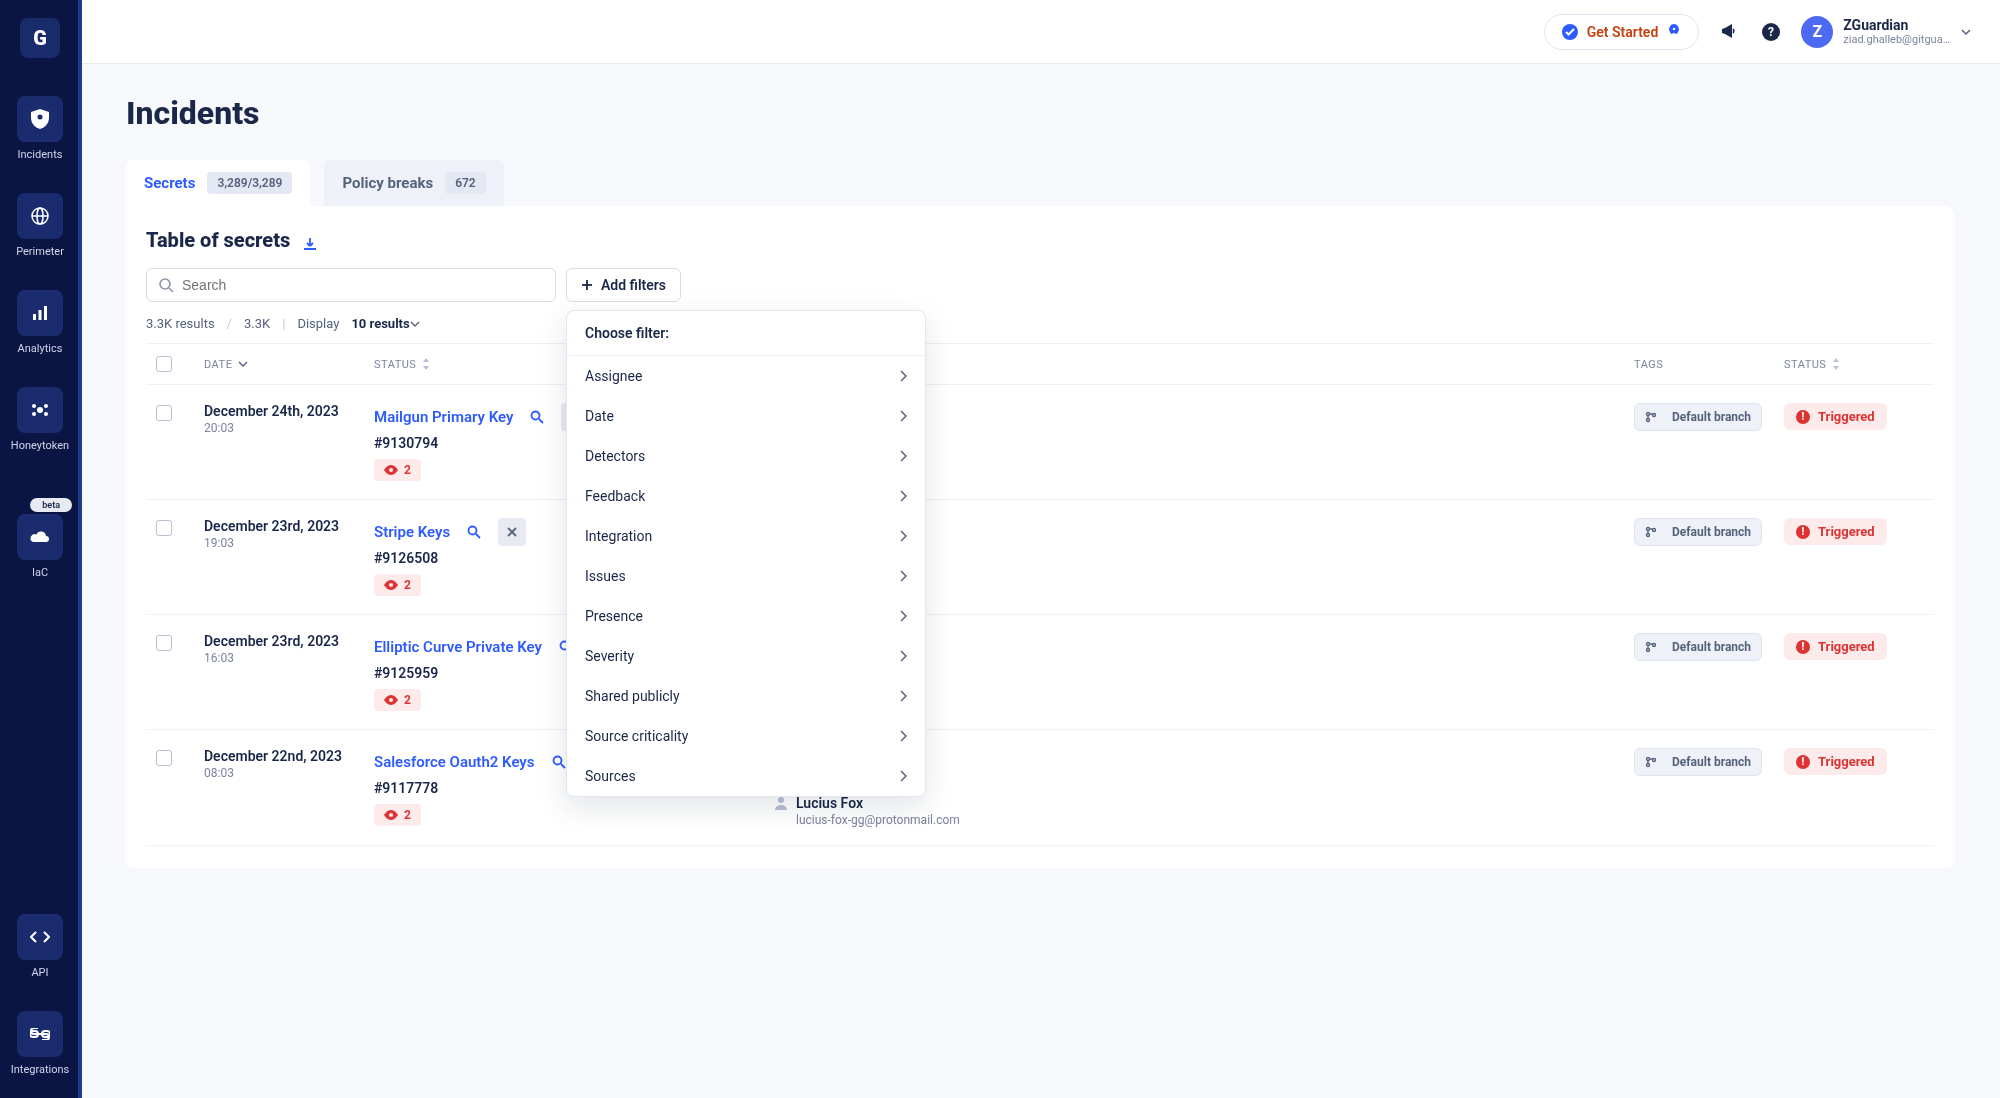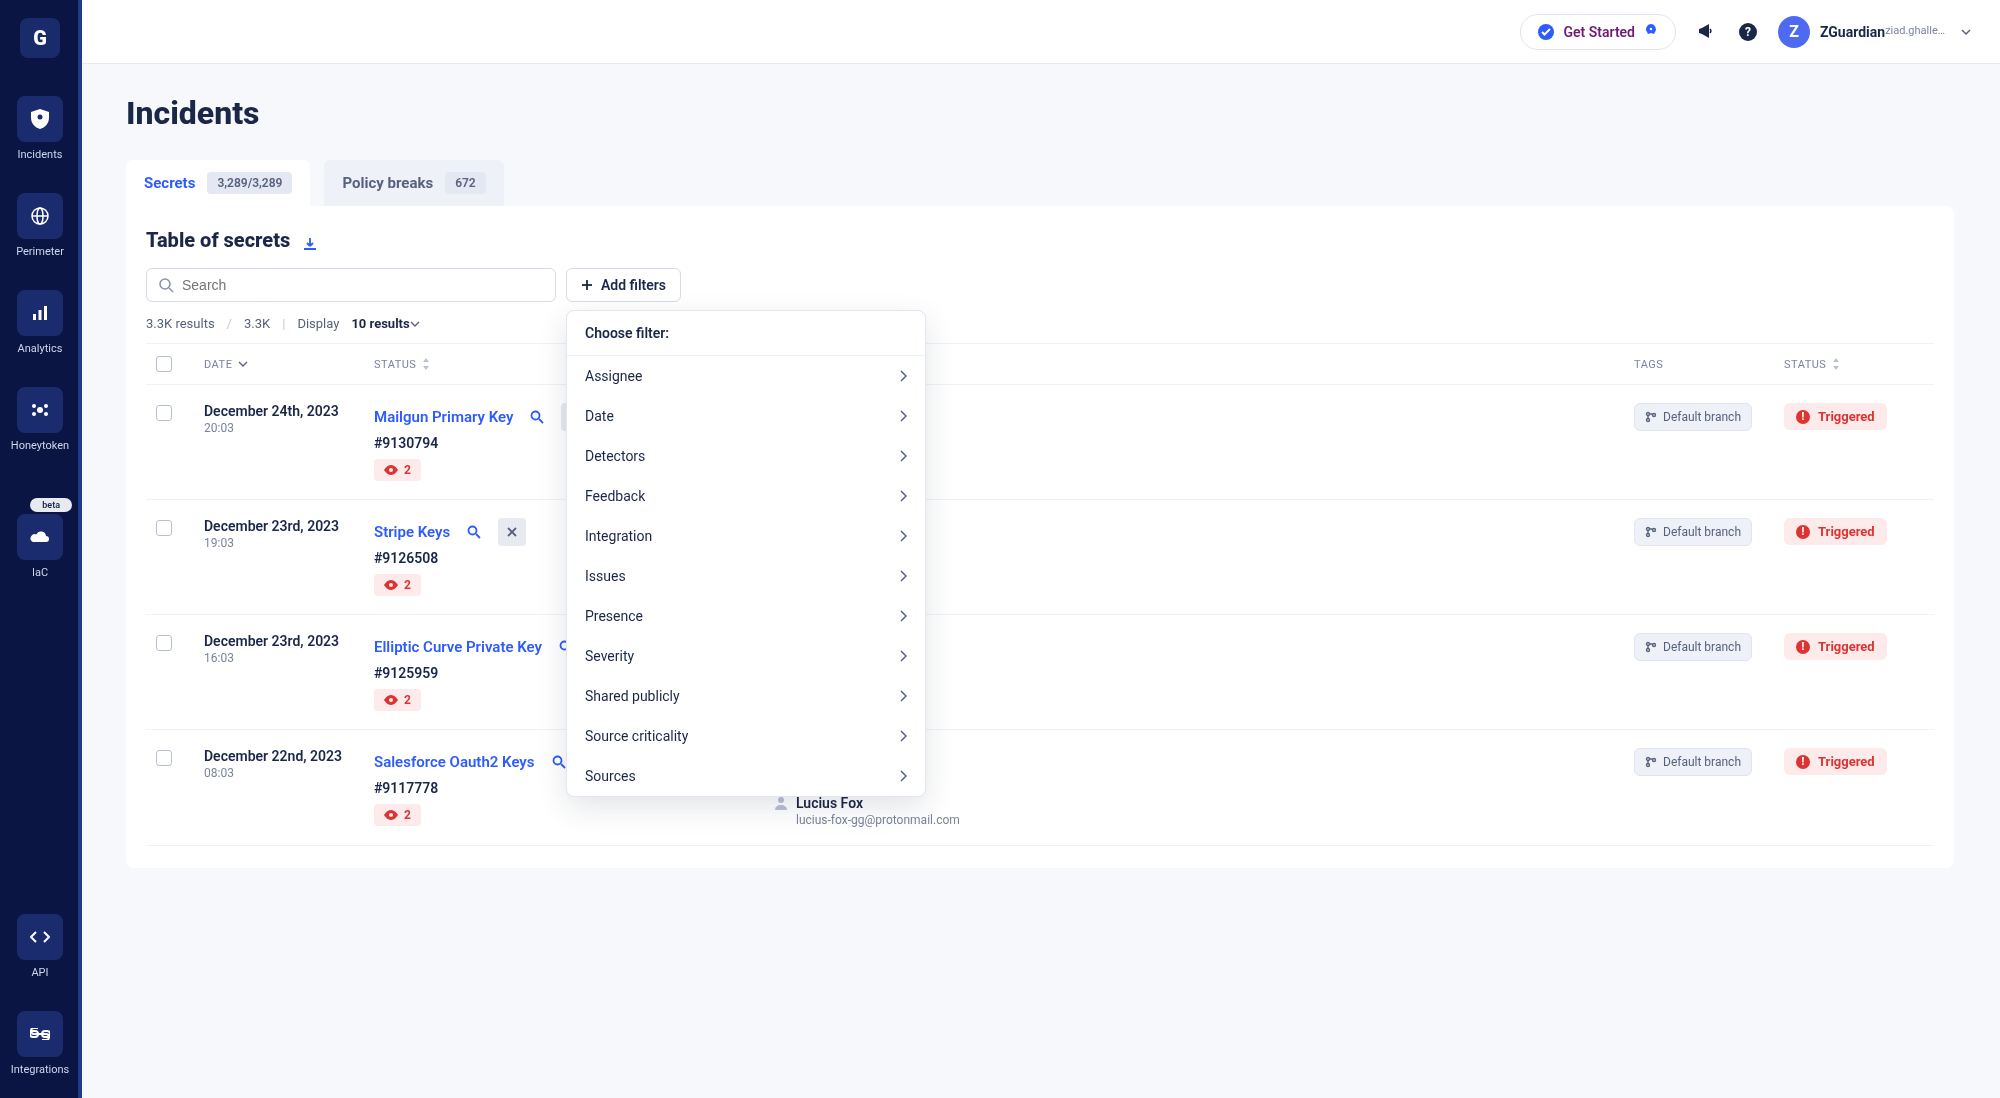--- a/index.html
+++ b/index.html
@@ -16,25 +16,25 @@
 .sidebar-item .sb-label { font-size: 11px; color: #cfd5ea; }
 .sidebar-spacer { flex: 1; }
 .sidebar-badge { position: absolute; top: -6px; right: 4px; background: #e8eaf2; color: #1a2748; font-size: 9px; padding: 2px 12px; border-radius: 8px; font-weight: 600; }
 .sidebar-edge { position: absolute; right: -2px; top: 0; bottom: 0; width: 4px; background: #1e3a8a; }
 
 
 .main { flex: 1; display: flex; flex-direction: column; }
 
 
 .topbar { height: 64px; background: #fff; border-bottom: 1px solid #e8eaf2; display: flex; align-items: center; justify-content: flex-end; padding: 0 28px; gap: 18px; }
-.get-started { display: flex; align-items: center; gap: 8px; border: 1px solid #e0e4f0; border-radius: 999px; padding: 8px 16px; color: #701a75; font-weight: 600; font-size: 14px; cursor: pointer; }
+.get-started { display: flex; align-items: center; gap: 8px; border: 1px solid #e0e4f0; border-radius: 999px; padding: 8px 16px; color: #c2410c; font-weight: 600; font-size: 14px; cursor: pointer; }
 .topbar-icon { width: 24px; height: 24px; display: flex; align-items: center; justify-content: center; color: #1a2748; cursor: pointer; }
 .user-chip { display: flex; align-items: center; gap: 10px; cursor: pointer; }
 .avatar { width: 32px; height: 32px; border-radius: 50%; background: #4f6af2; color: #fff; display: flex; align-items: center; justify-content: center; font-weight: 700; }
-.user-meta { display: flex; max-width: 130px; }
+.user-meta { display: flex; flex-direction: column; max-width: 130px; }
 .user-name { font-weight: 700; font-size: 14px; }
 .user-email { font-size: 11px; color: #7a849e; white-space: nowrap; overflow: hidden; text-overflow: ellipsis; }
 
 
 .content { padding: 30px 46px; }
 .page-title { font-size: 32px; font-weight: 800; color: #1a2748; margin-bottom: 28px; }
 
 .tabs-row { display: flex; gap: 14px; margin-bottom: 0; }
 .tab { display: flex; align-items: center; gap: 12px; padding: 12px 18px; background: #eef1f8; border-radius: 6px 6px 0 0; cursor: pointer; }
 .tab.active { background: #fff; }
@@ -87,21 +87,21 @@
 .eye-badge { display: inline-flex; align-items: center; gap: 6px; background: #fdeaea; color: #d33; padding: 4px 10px; border-radius: 4px; font-size: 12px; font-weight: 700; margin-top: 8px; }
 .cell-middle { flex: 1; }
 .src-row { display: flex; align-items: center; gap: 8px; font-size: 14px; font-weight: 600; }
 .src-text { white-space: nowrap; overflow: hidden; text-overflow: ellipsis; max-width: 90px; }
 .lock-icon { color: #b8c0d4; }
 .file-text { font-size: 13px; color: #56627d; margin-left: 22px; margin-top: 2px; }
 .person-row { display: flex; align-items: center; gap: 8px; margin-top: 14px; font-size: 14px; font-weight: 600; color: #1a2748; }
 .person-icon { color: #b8c0d4; }
 .person-email { font-size: 12px; color: #7a849e; margin-left: 22px; margin-top: 2px; }
 .cell-tags { width: 150px; }
-.tag-chip { display: inline-flex; align-items: center; gap: 6px; background: #eef1f8; border: 1px solid #e0e4f0; padding: 6px 10px; border-radius: 6px; font-size: 12px; color: #56627d; font-weight: 400; }
+.tag-chip { display: inline-flex; align-items: center; gap: 15px; background: #eef1f8; border: 1px solid #e0e4f0; padding: 6px 10px; border-radius: 6px; font-size: 12px; color: #56627d; font-weight: 700; }
 .cell-status { width: 140px; }
 .status-chip { display: inline-flex; align-items: center; gap: 8px; background: #fdeaea; color: #d33; padding: 6px 12px; border-radius: 6px; font-size: 13px; font-weight: 700; }
 .status-dot { width: 14px; height: 14px; border-radius: 50%; background: #d33; display: inline-flex; align-items: center; justify-content: center; color: #fff; font-size: 10px; font-weight: 900; }
 
 svg { display: block; }
 </style>
 </head>
 <body>
 
 <div class="app">

